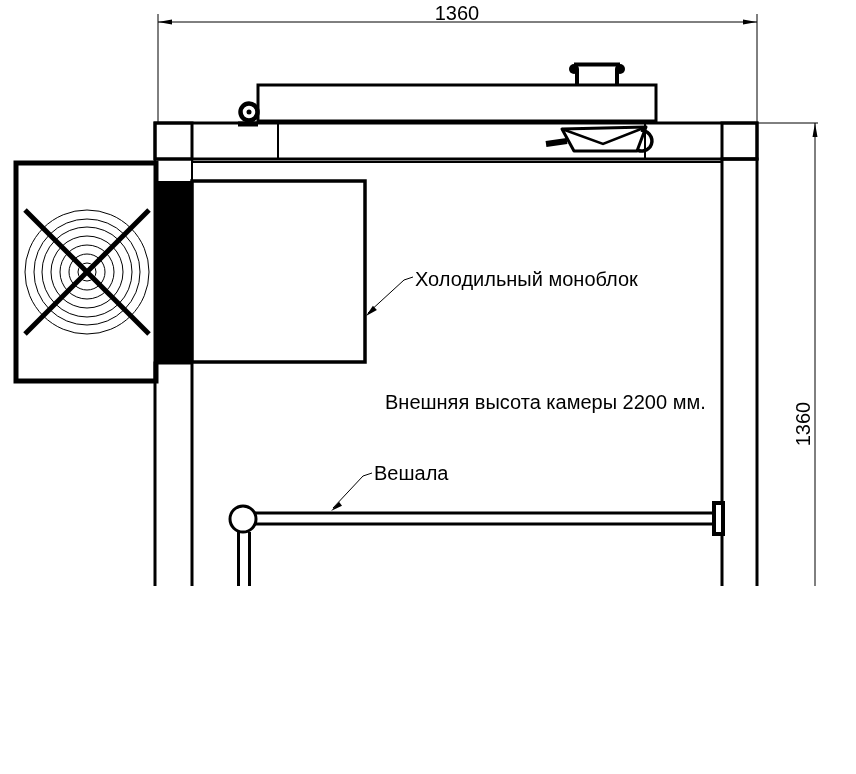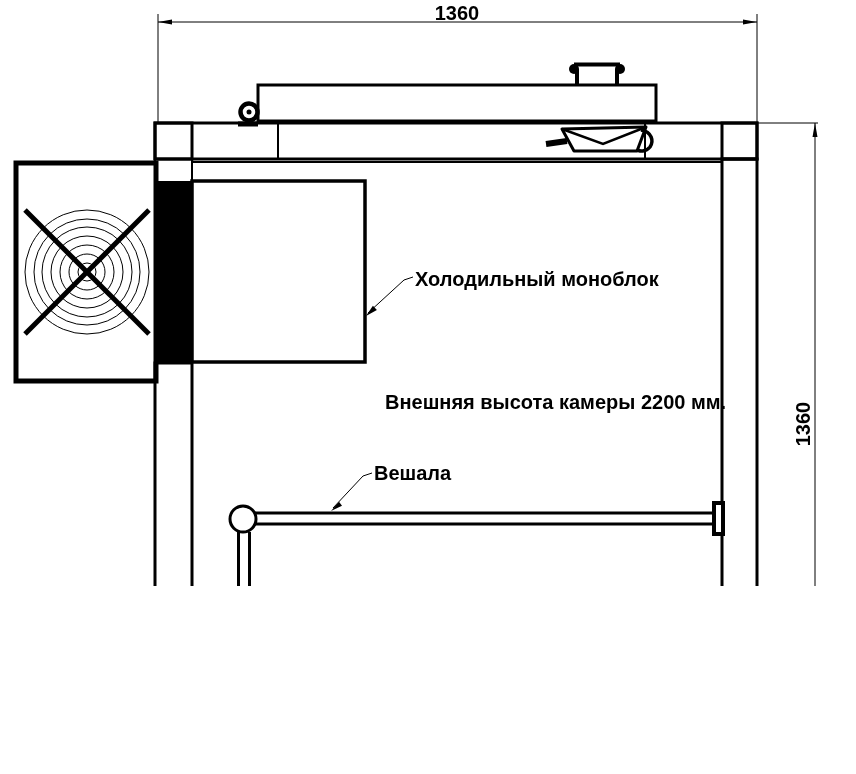--- a/index.html
+++ b/index.html
@@ -1,16 +1,16 @@
 <!DOCTYPE html>
 <html><head>
 <meta charset="utf-8">
 <style>
   html,body{margin:0;padding:0;background:#ffffff;}
-  .stage{width:856px;height:586px;position:relative;background:#ffffff;overflow:hidden;font-weight:bold;}
+  .stage{width:856px;height:586px;position:relative;background:#ffffff;overflow:hidden;}
   svg{display:block;}
   .lbl{font-family:"Liberation Sans","DejaVu Sans",sans-serif;font-size:20px;fill:#000000;}
   .dim{font-family:"Liberation Sans","DejaVu Sans",sans-serif;font-size:20px;fill:#000000;}
   .thin{stroke:#000000;stroke-width:1;fill:none;}
   .mid{stroke:#000000;stroke-width:2;fill:none;}
   .thick{stroke:#000000;stroke-width:3;fill:none;}
   .xthick{stroke:#000000;stroke-width:5;fill:none;}
 </style>
 </head>
 <body>

